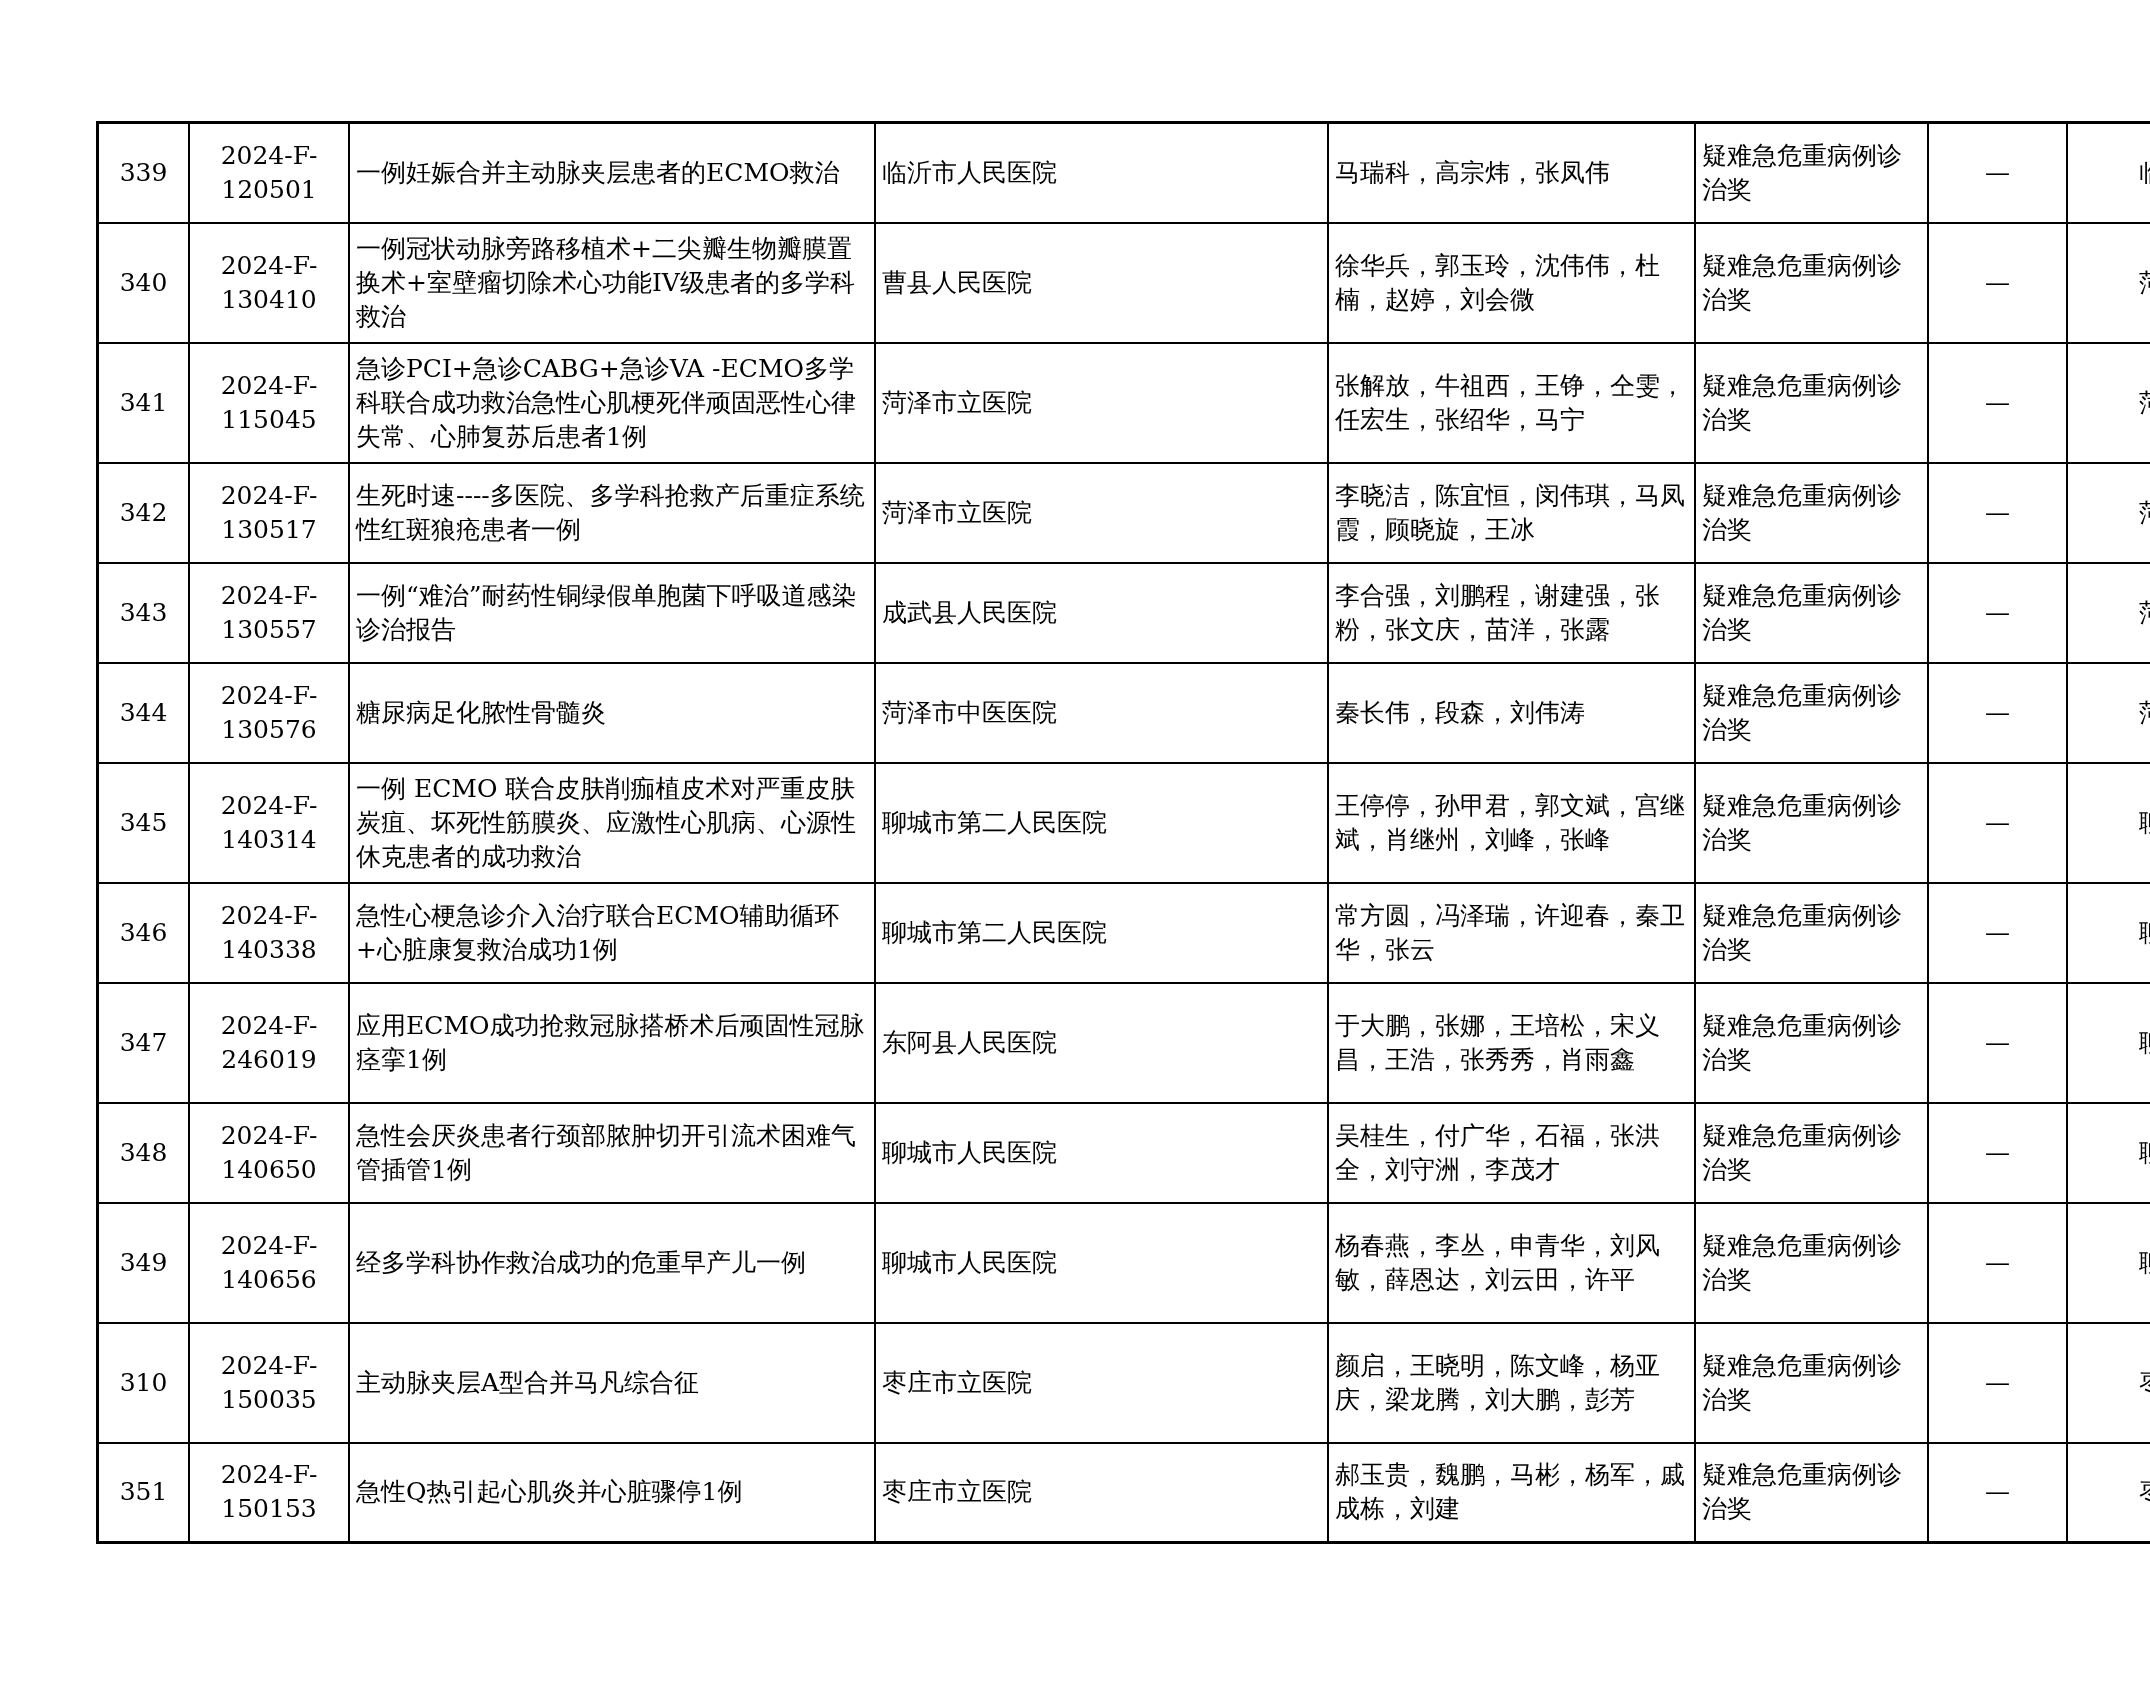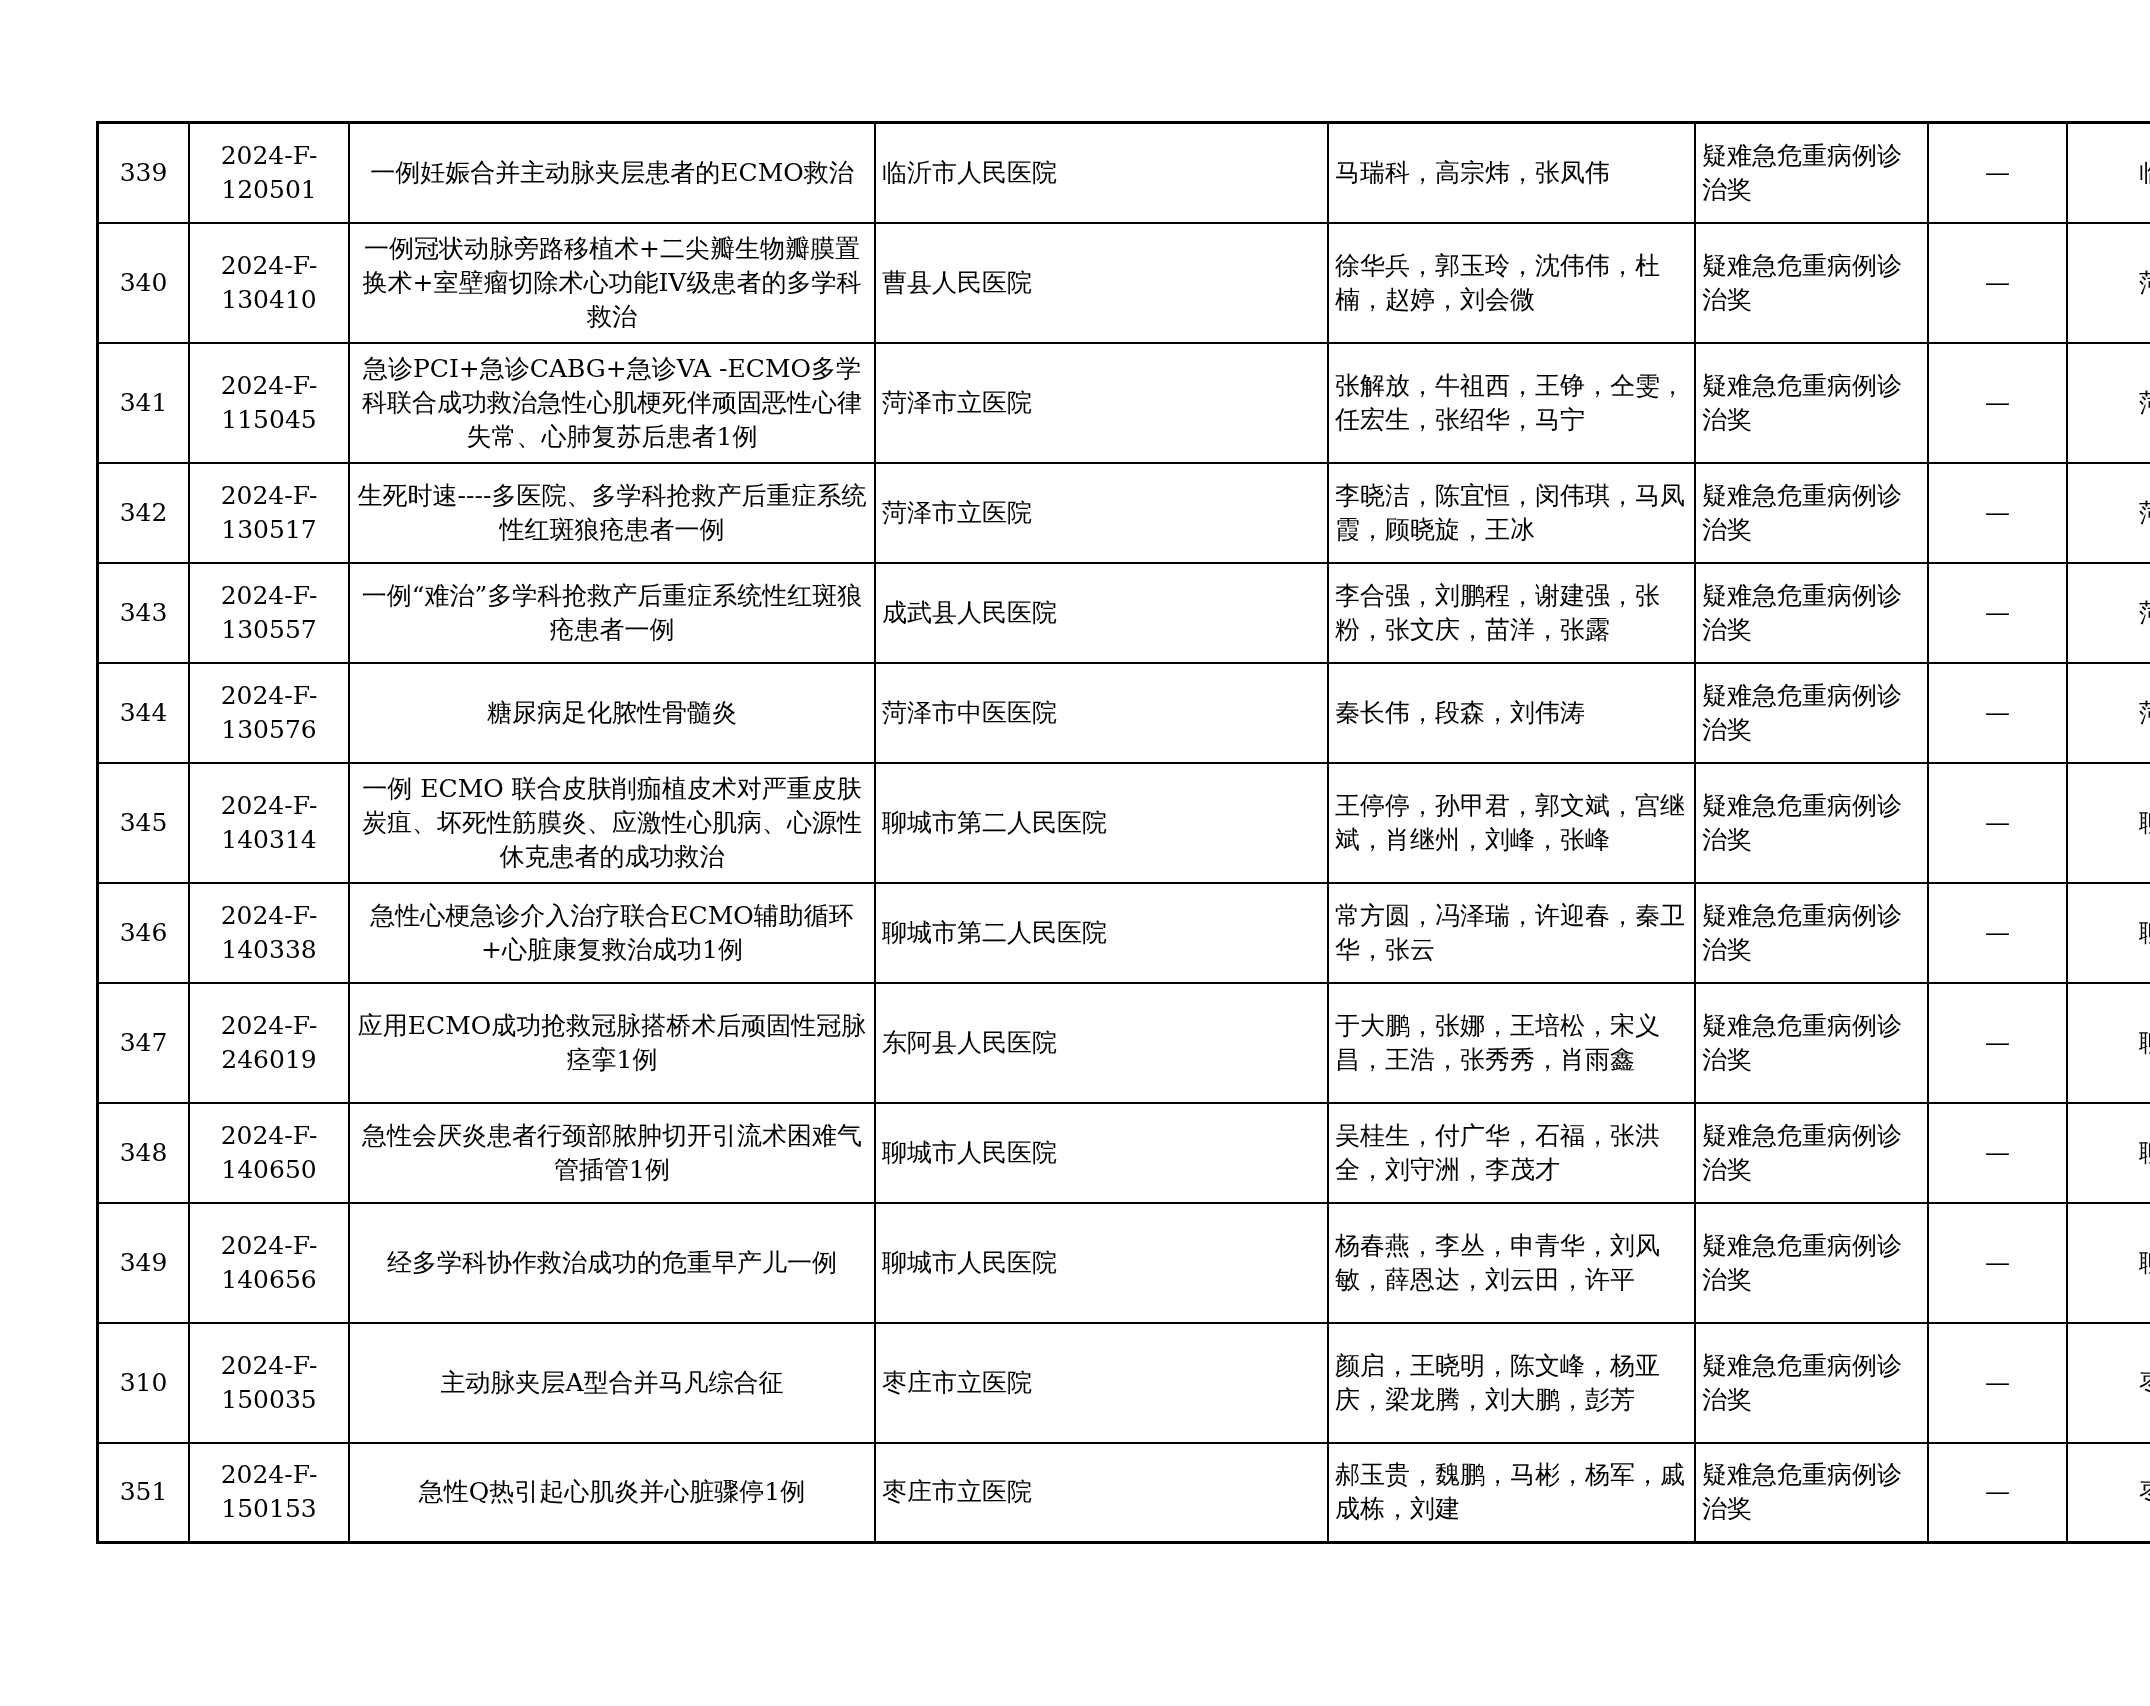--- a/index.html
+++ b/index.html
@@ -23,21 +23,21 @@
       border: 2.2px solid #000;
       font-size: 25px;
       line-height: 34px;
       vertical-align: middle;
       padding: 0 6px;
       word-break: break-all;
       overflow: hidden;
     }
     .c-num   { width: 77px; text-align: center; }
     .c-id    { width: 146px; text-align: center; }
-    .c-title { width: 512px; text-align: center; margin-left: 24px; }
+    .c-title { width: 512px; text-align: left; margin-left: 24px; }
     .c-hosp  { width: 439px; text-align: left; margin-top: 21px; }
     .c-names { width: 353px;  text-align: left; }
     .c-award { width: 219px;  text-align: left; }
     .c-grade { width: 125px;  text-align: center; }
     .c-soc   { width: 280px;  text-align: center; }
     .id-line { display: block; }
   </style>
 </head>
 <body>
 
@@ -94,21 +94,21 @@
         <td class="c-award">疑难急危重病例诊治奖</td>
         <td class="c-grade">—</td>
         <td class="c-soc">菏泽市医学会</td>
       </tr>
       <tr style="height: 100px;">
         <td class="c-num">343</td>
         <td class="c-id">
           <span class="id-line">2024-F-</span>
           <span class="id-line">130557</span>
         </td>
-        <td class="c-title">一例“难治”多学科抢救产后重症系统性红斑狼疮患者一例</td>
+        <td class="c-title">一例“难治”耐药性铜绿假单胞菌下呼吸道感染诊治报告</td>
         <td class="c-hosp">成武县人民医院</td>
         <td class="c-names">李合强，刘鹏程，谢建强，张粉，张文庆，苗洋，张露</td>
         <td class="c-award">疑难急危重病例诊治奖</td>
         <td class="c-grade">—</td>
         <td class="c-soc">菏泽市医学会</td>
       </tr>
       <tr style="height: 100px;">
         <td class="c-num">344</td>
         <td class="c-id">
           <span class="id-line">2024-F-</span>

